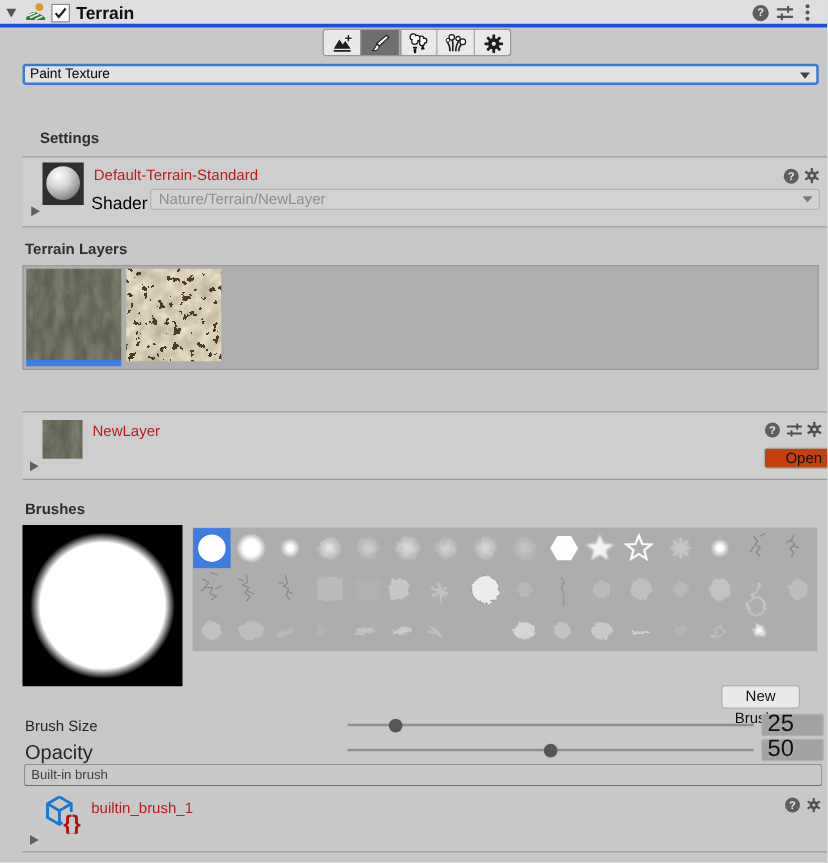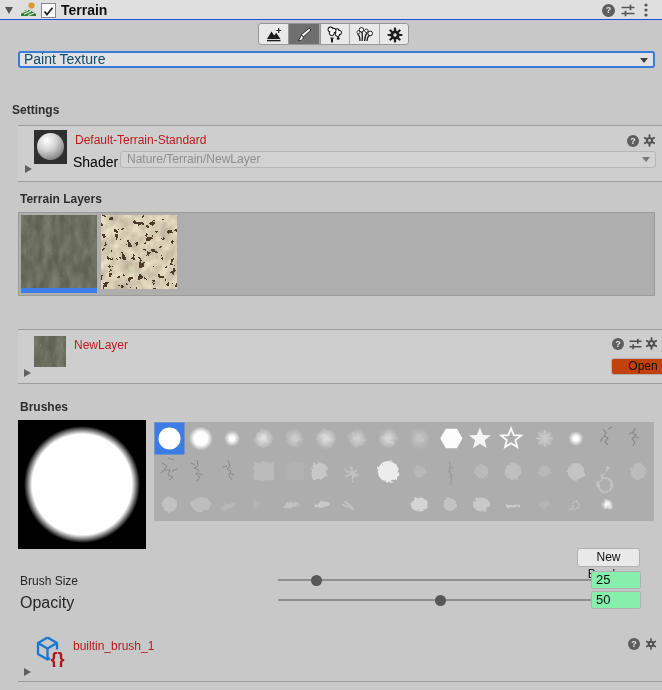--- a/index.html
+++ b/index.html
@@ -7,26 +7,26 @@
 .bold{font-weight:bold;color:#2e2e2e;font-size:12px}
 .t12{font-size:12px;color:#b91c1c}
 .btn{position:absolute;background:#e9e9e9;border:1px solid #b0b0b0;border-radius:3px;font-size:12px;color:#101010;text-align:center;box-sizing:border-box}
 .sep{position:absolute;left:18px;right:0;height:1px;background:#9c9c9c}
 .inner{position:absolute;left:18px;right:0;background:#cecece}
 .helpq{position:absolute;width:12px;height:12px;border-radius:50%;background:#5e5e5e;color:#e8e8e8;font-size:9px;font-weight:bold;text-align:center;line-height:12px}
 .fold{position:absolute;width:0;height:0;border-left:7px solid #606060;border-top:4.5px solid transparent;border-bottom:4.5px solid transparent}
 .caret{position:absolute;width:0;height:0;border-top:5px solid #404040;border-left:4px solid transparent;border-right:4px solid transparent}
 .track{position:absolute;height:2px;background:#8f8f8f}
 .knob{position:absolute;width:11px;height:11px;border-radius:50%;background:#575757}
-.vbox{position:absolute;left:591px;width:44px;height:16px;background:#86efac;border:1px solid #b0b0b0;border-radius:2px;font-size:13px;color:#111;line-height:16px;padding-left:4px;box-sizing:content-box}
+.vbox{position:absolute;left:609px;width:44px;height:16px;background:#a3a3a3;border:1px solid #b0b0b0;border-radius:2px;font-size:19px;color:#111;line-height:16px;padding-left:4px;box-sizing:content-box}
 </style></head>
 <body>
 <div id="p">
 
-<div class="abs" style="left:0;top:0;width:662px;height:19px;background:#dfdfdf;border-bottom:1px solid #1d4ed8">
+<div class="abs" style="left:0;top:0;width:662px;height:19px;background:#dfdfdf;border-bottom:3px solid #1d4ed8">
  <div class="abs" style="left:5px;top:7px;width:0;height:0;border-top:7px solid #555;border-left:4.5px solid transparent;border-right:4.5px solid transparent"></div>
  <svg class="abs" style="left:20px;top:1px" width="18" height="17" viewBox="0 0 18 17">
    <circle cx="11.5" cy="4.6" r="3.1" fill="#d99b2e"></circle>
    <path d="M1 13 Q5 7.5 9 9 Q13 10.5 16 13 L16 15 L1 15 Z" fill="#2e7d32"></path>
    <path d="M2 11.6 L8 9.2 M4 13.2 L11 10.2 M8 14.6 L14 12" stroke="#e8f0e8" stroke-width="1.1" fill="none"></path>
  </svg>
  <div class="abs" style="left:41px;top:3px;width:13px;height:13px;background:#fdfdfd;border:1px solid #8a8a8a">
   <svg width="13" height="13" viewBox="0 0 13 13">
           <path d="M2.5 6.5 L5 9.5 L10.5 2.8" stroke="#222" stroke-width="1.8" fill="none"></path>
         </svg>
@@ -102,26 +102,26 @@
   <rect x="6.9" y="0.6" width="2.2" height="3.4" rx="0.6" transform="rotate(180 8 8)"></rect>
   <rect x="6.9" y="0.6" width="2.2" height="3.4" rx="0.6" transform="rotate(225 8 8)"></rect>
   <rect x="6.9" y="0.6" width="2.2" height="3.4" rx="0.6" transform="rotate(270 8 8)"></rect>
   <rect x="6.9" y="0.6" width="2.2" height="3.4" rx="0.6" transform="rotate(315 8 8)"></rect>
         </g>
   <circle cx="8" cy="8" r="1.7" fill="#e9e9e9"></circle>
  </svg>
 </div>
 
 <div class="abs" style="left:18px;top:51px;width:637px;height:17px;background:#e2e2e2;border:2px solid #3a7bd8;border-radius:3px;box-sizing:border-box">
- <div class="abs" style="left:4px;top:0;font-size:14px;color:#0c4a6e;line-height:13px">Paint Texture</div>
+ <div class="abs" style="left:4px;top:0;font-size:11px;color:#000000;line-height:13px">Paint Texture</div>
  <div class="caret" style="right:5px;top:5px"></div>
 </div>
 
 
-<div class="bold" style="position:absolute;left:12px;top:103px">Settings</div>
+<div class="bold" style="position:absolute;left:32px;top:103px">Settings</div>
 <div class="inner" style="top:125px;height:55px;border-top:1px solid #9c9c9c;border-bottom:1px solid #9c9c9c"></div>
 <div class="abs" style="left:34px;top:130px;width:33px;height:34px;background:#2f2f2f">
  <div class="abs" style="left:3px;top:3px;width:27px;height:27px;border-radius:50%;background:radial-gradient(circle at 36% 28%,#ffffff,#d2d2d2 38%,#969696 68%,#424242 100%)"></div>
 </div>
 <div class="t12 abs" style="left:75px;top:133px">Default-Terrain-Standard</div>
 <div class="abs" style="left:73px;top:154px;font-size:14px;color:#000000">Shader</div>
 <div class="abs" style="left:120px;top:151px;width:536px;height:17px;background:#d2d2d2;border:1px solid #b6b6b6;border-radius:3px;box-sizing:border-box">
  <div class="abs" style="left:6px;top:0;font-size:12px;color:#8e8e8e;line-height:15px">Nature/Terrain/NewLayer</div>
  <div class="caret" style="right:5px;top:5px;border-top-color:#777"></div>
 </div>
@@ -268,20 +268,21 @@
 <div class="btn" style="left:577px;top:548px;width:63px;height:19px;line-height:17px">New Brush...</div>
 <div class="abs" style="left:20px;top:574px;font-size:12px;color:#262626">Brush Size</div>
 <div class="abs" style="left:20px;top:594px;font-size:16px;color:#262626">Opacity</div>
 <div class="track" style="left:278px;top:579px;width:325px"></div>
 <div class="knob" style="left:311px;top:574.5px"></div>
 <div class="track" style="left:278px;top:599px;width:325px"></div>
 <div class="knob" style="left:435px;top:594.5px"></div>
 <div class="vbox" style="top:571px">25</div>
 <div class="vbox" style="top:591px">50</div>
 
+<div class="abs" style="left:19px;top:611px;width:639px;height:18px;background:#c9c9c9;border:1px solid #8f8f8f;border-bottom-color:#6e6e6e;border-radius:3px;box-sizing:border-box;font-size:10.5px;color:#3d3d3d;line-height:16px;padding-left:5px">Built-in brush</div>
 <svg class="abs" style="left:36px;top:636px" width="30" height="31" viewBox="0 0 30 31">
  <g stroke="#1678d2" stroke-width="2.3" fill="none" stroke-linejoin="round">
  <path d="M11.5 1.5 L21 7 L21 13.5 M11.5 1.5 L2 7 L2 18 L11.5 23.5 L11.5 12.5 M2 7 L11.5 12.5 L21 7 M11.5 23.5 L14 22"></path>
  </g>
  <text x="14.5" y="28.5" font-family="Liberation Sans, sans-serif" font-size="18" font-weight="bold" fill="#b01318">{}</text>
 </svg>
 <div class="t12 abs" style="left:73px;top:639px">builtin_brush_1</div>
 <div class="helpq" style="left:628px;top:638px">?</div>
 <svg class="abs" style="left:645px;top:638px" width="12" height="12" viewBox="0 0 16 16">
   <g fill="#4e4e4e">

